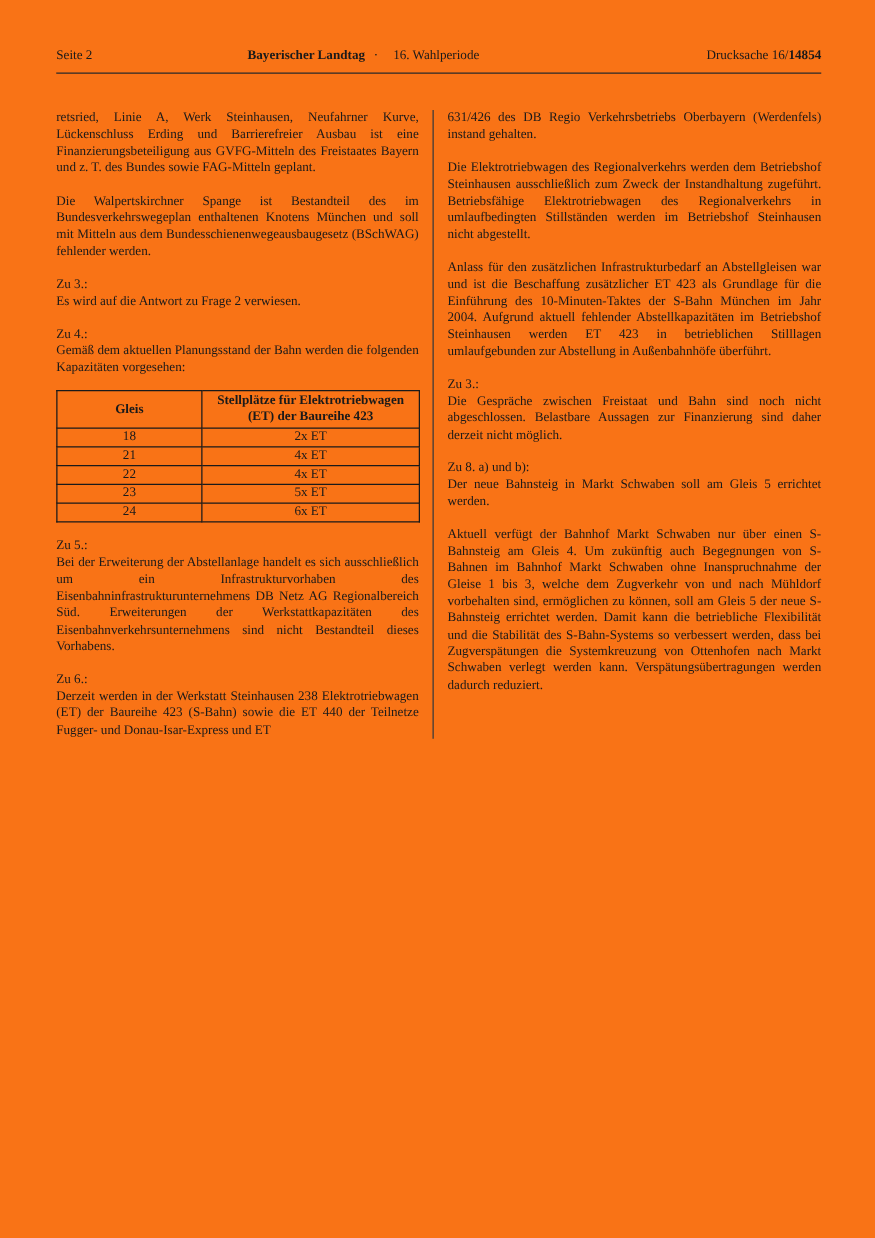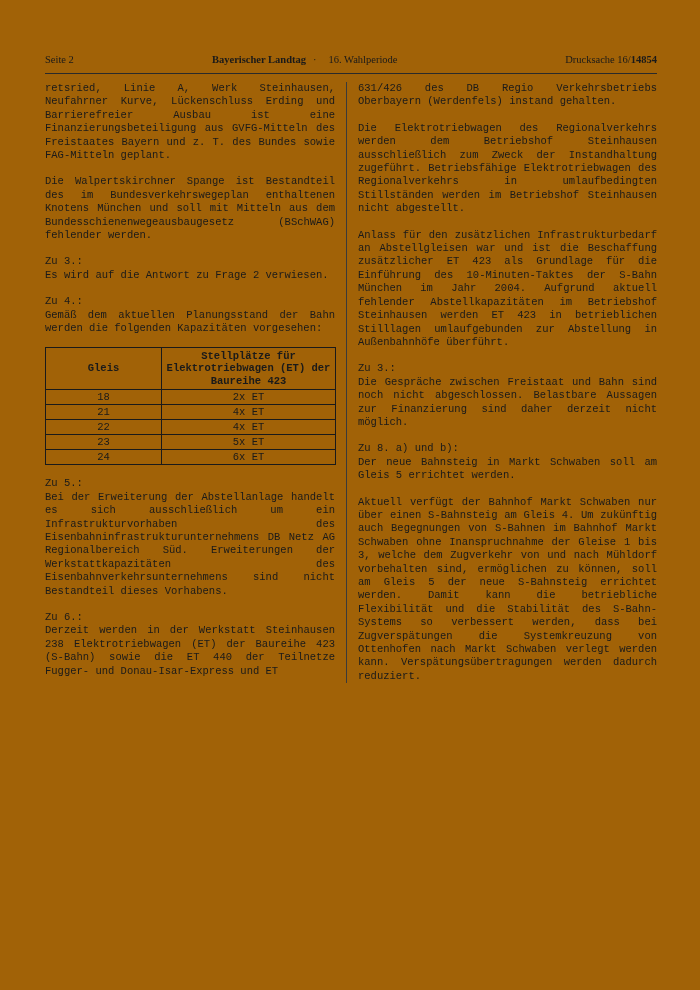--- a/index.html
+++ b/index.html
@@ -12,44 +12,43 @@
     height: 990px;
     font-family: "Liberation Serif", "DejaVu Serif", serif;
     color: #1a1a1a;
     -webkit-font-smoothing: antialiased;
   }
   .page {
     position: relative;
     width: 700px;
     height: 990px;
     box-sizing: border-box;
-    padding: 53px 43px 0 45px;
-    background: #a16207;
+    padding: 38px 43px 0 45px;
+    background: #f97316;
     overflow: hidden;
   }
   
   .header {
     position: relative;
     font-size: 10.5px;
     line-height: 13px;
     height: 13px;
     border-bottom: 1px solid #2a2a2a;
     padding-bottom: 7px;
   }
   .header .h-left { position: absolute; left: 0; top: 0; }
-  .header .h-center { position: absolute; left: 167px; top: 0; white-space: nowrap; }
+  .header .h-center { position: absolute; left: 153px; top: 0; white-space: nowrap; }
   .header .h-right { position: absolute; right: 0; top: 0; white-space: nowrap; }
   .bold { font-weight: bold; }
   .h-sep { display: inline-block; margin: 0 12px 0 7px; }
   
   .columns {
     display: flex;
     align-items: stretch;
-    margin-top: 8px;
-    font-family: Liberation Mono, monospace;
+    margin-top: 29px;
   }
   .col {
     font-size: 10.5px;
     line-height: 13.4px;
     text-align: justify;
   }
   .col-left  { width: 290px; margin-right: 11px; }
   .divider   { width: 0; border-left: 1px solid #3a3a3a; }
   .col-right { flex: 1; padding-left: 11px; }
   .block { margin: 0 0 13px 0; }

